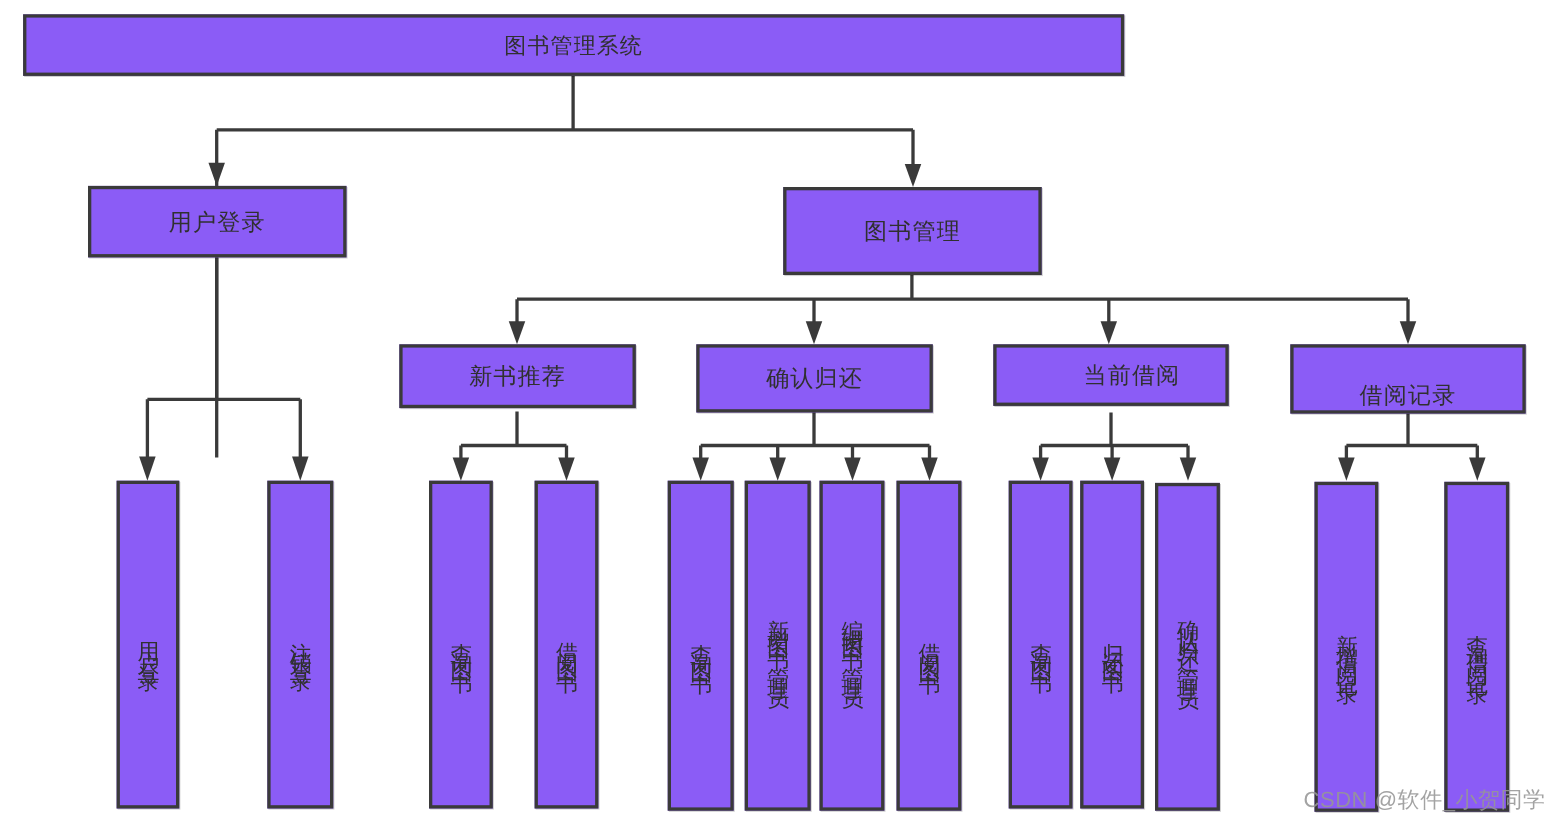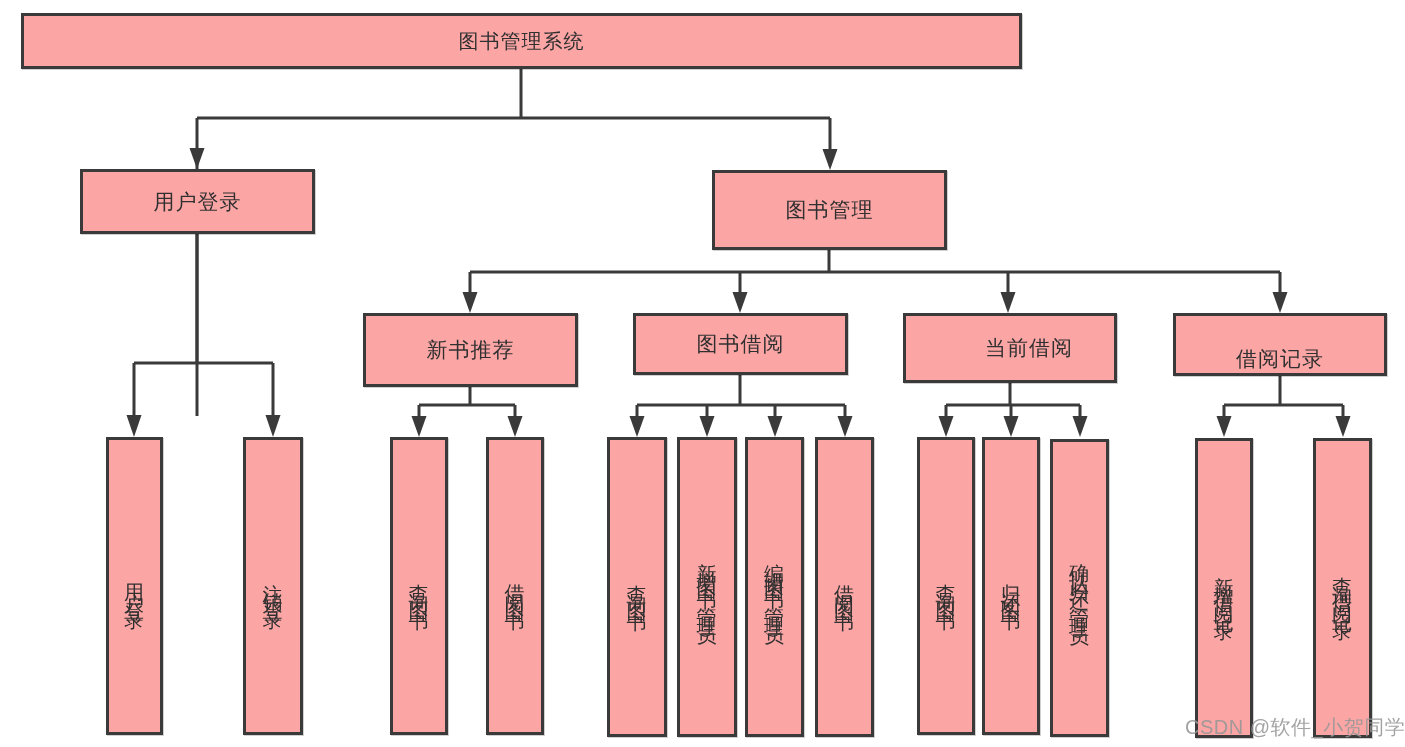--- a/index.html
+++ b/index.html
@@ -4,21 +4,21 @@
 <style>
   html,body{margin:0;padding:0;}
   body{
     width:1405px;height:747px;position:relative;background:#ffffff;
     font-family:"Liberation Sans","DejaVu Sans",sans-serif;
     overflow:hidden;color:#303030;
   }
   #stage{position:absolute;inset:0;width:1405px;height:747px;}
   svg.wires{position:absolute;left:0;top:0;width:1405px;height:747px;pointer-events:none;}
   .node{
-    position:absolute;box-sizing:border-box;background:#fca5a5;
+    position:absolute;box-sizing:border-box;background:#8b5cf6;
     border:3px solid #3a3a3a;display:flex;align-items:center;justify-content:center;
     box-shadow:1px 1px 0 rgba(0,0,0,0.18);
   }
   .h-node{font-size:21px;letter-spacing:1px;}
   .root-node{font-size:20px;}
   .leaf span{
     writing-mode:vertical-rl;text-orientation:mixed;
     font-size:20px;letter-spacing:9px;line-height:1;
     white-space:nowrap;
   }
@@ -70,27 +70,27 @@
     <span>图书管理系统</span>
   </div>
 
   <div class="node h-node" style="left:80px;top:169px;width:235px;height:65px;">
     <span>用户登录</span>
   </div>
   <div class="node h-node" style="left:712px;top:170px;width:235px;height:80px;">
     <span>图书管理</span>
   </div>
 
-  <div class="node h-node" style="left:363px;top:313px;width:215px;height:74px;">
+  <div class="node h-node" style="left:363px;top:313px;width:215px;height:58px;">
     <span>新书推荐</span>
   </div>
   <div class="node h-node" style="left:633px;top:313px;width:215px;height:62px;">
-    <span>图书借阅</span>
+    <span>确认归还</span>
   </div>
-  <div class="node h-node" style="left:903px;top:313px;width:214px;height:70px;padding-left:38px;">
+  <div class="node h-node" style="left:903px;top:313px;width:214px;height:56px;padding-left:38px;">
     <span>当前借阅</span>
   </div>
   <div class="node h-node" style="left:1173px;top:313px;width:214px;height:63px;align-items:flex-end;">
     <span>借阅记录</span>
   </div>
 
   <div class="node leaf" style="left:106px;top:437px;width:57px;height:298px;">
     <span>用户登录</span>
   </div>
   <div class="node leaf" style="left:243px;top:437px;width:60px;height:298px;">

